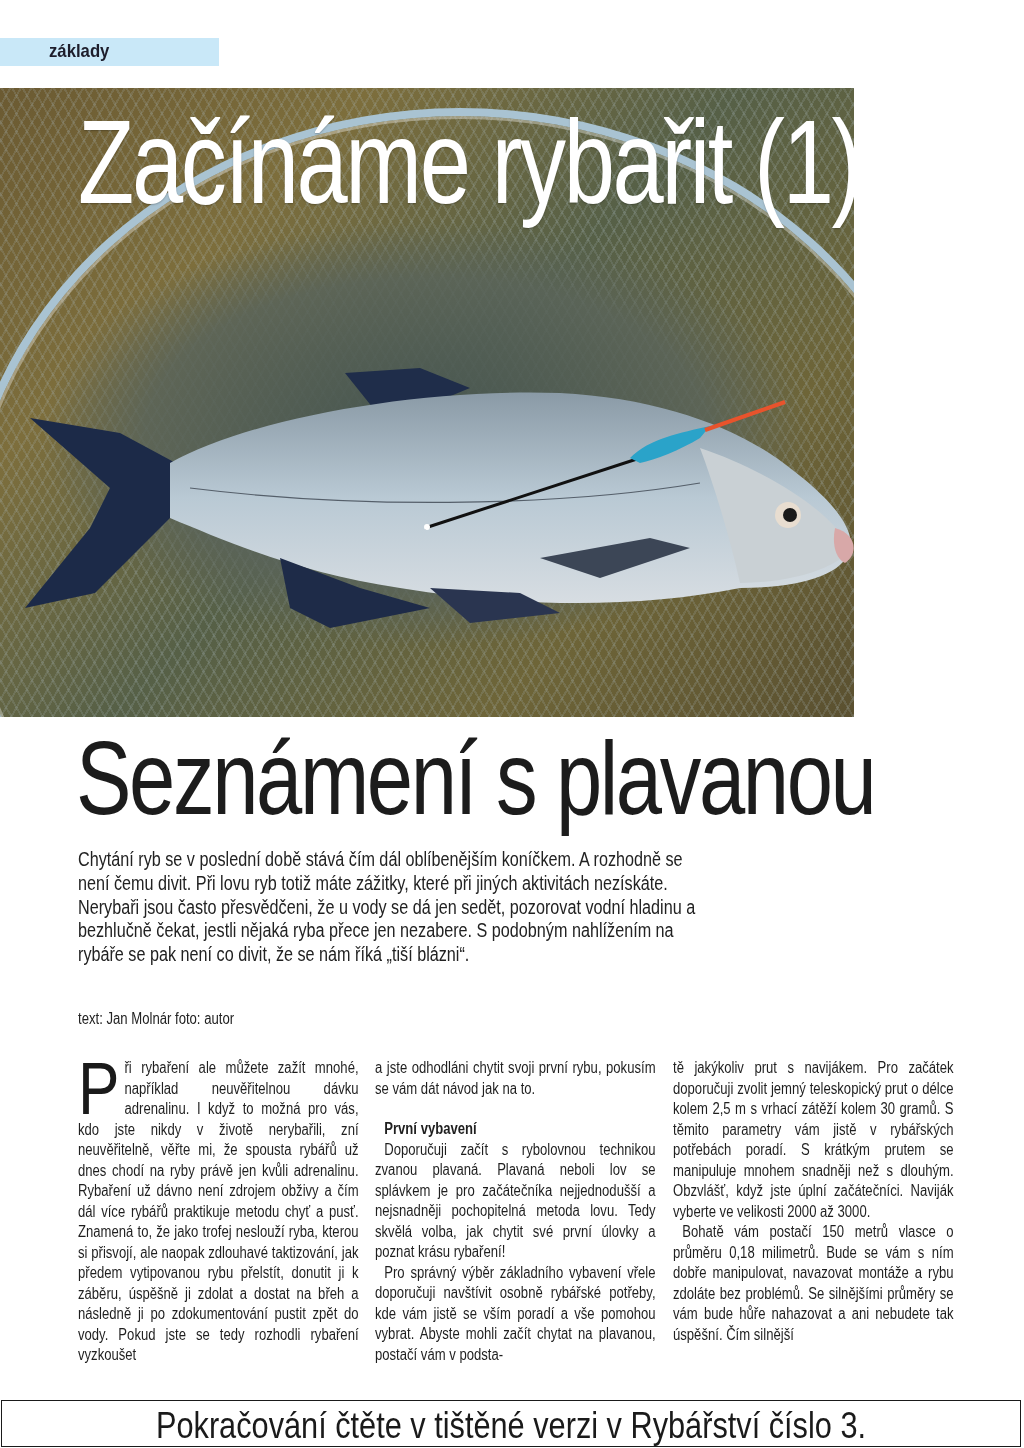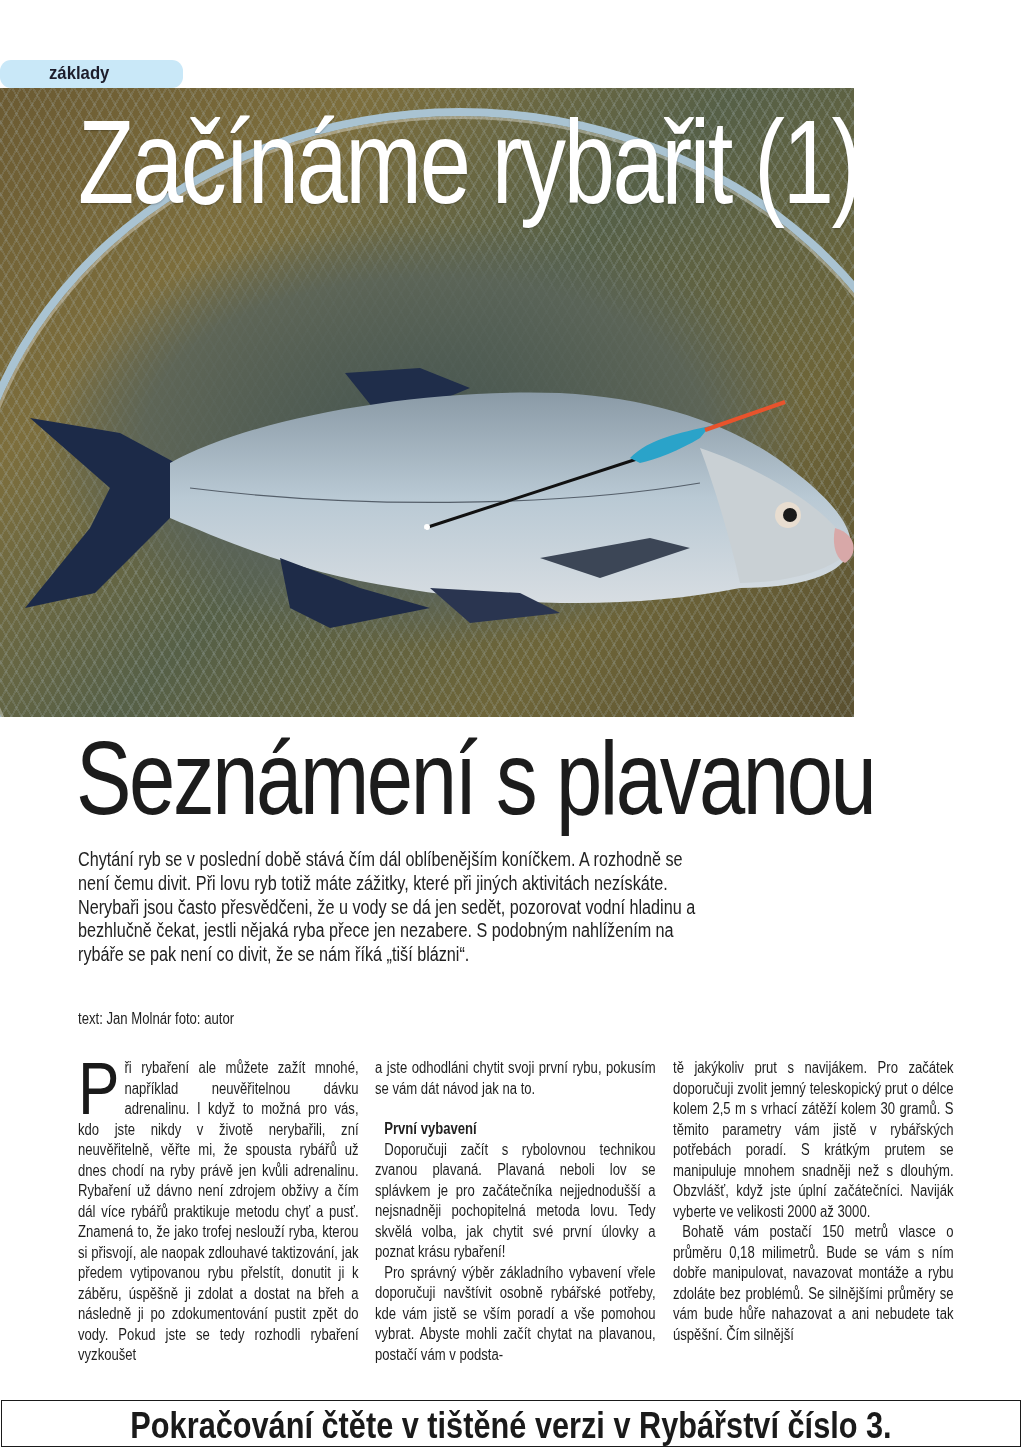--- a/index.html
+++ b/index.html
@@ -2,23 +2,22 @@
 <html><head>
 <meta charset="utf-8">
 <style>
   html, body { margin: 0; padding: 0; }
   body {
     width: 1024px; height: 1448px; position: relative; overflow: hidden;
     background: #ffffff; color: #1a1a1a;
     font-family: "Liberation Sans", sans-serif;
   }
   .section-tag {
-    position: absolute; left: 0; top: 60px; width: 183px; height: 28px;
+    position: absolute; left: 0; top: 38px; width: 219px; height: 28px;
     background: #c9e8f8;
-    border-radius: 11px;
   }
   .section-tag span {
     position: absolute; left: 49px; top: 2px;
     font-family: "Liberation Sans", sans-serif; font-weight: bold;
     font-size: 19px; color: #1d1d2b; transform: scaleX(0.88); transform-origin: left center;
   }
   .hero {
     position: absolute; left: 0; top: 88px; width: 854px; height: 629px; overflow: hidden;
     background:
       radial-gradient(ellipse 60% 45% at 50% 55%, rgba(70,85,80,0.95) 0%, rgba(90,100,90,0.85) 55%, rgba(0,0,0,0) 75%),
@@ -72,21 +71,21 @@
   .col h3 {
     margin: 20px 0 0 0; padding-left: 11px;
     font-size: 15.6px; font-weight: bold; line-height: 20.5px;
   }
   .dropcap {
     float: left; font-size: 74px; line-height: 58px; height: 58px;
     margin: 2px 6px 0 0; color: #1a1a1a; font-weight: normal;
   }
   .footer-box {
     position: absolute; left: 1px; top: 1400px; width: 1020px; height: 47px;
-    border: 1.5px solid #1a1a1a; box-sizing: border-box; font-weight: bold;
+    border: 1.5px solid #1a1a1a; box-sizing: border-box;
   }
   .footer-box span {
     position: absolute; left: 0; right: 0; top: 4px; text-align: center;
     font-size: 37px; color: #1a1a1a; white-space: nowrap;
     transform: scaleX(0.83); transform-origin: center top;
   }
 </style>
 </head>
 <body>
 

